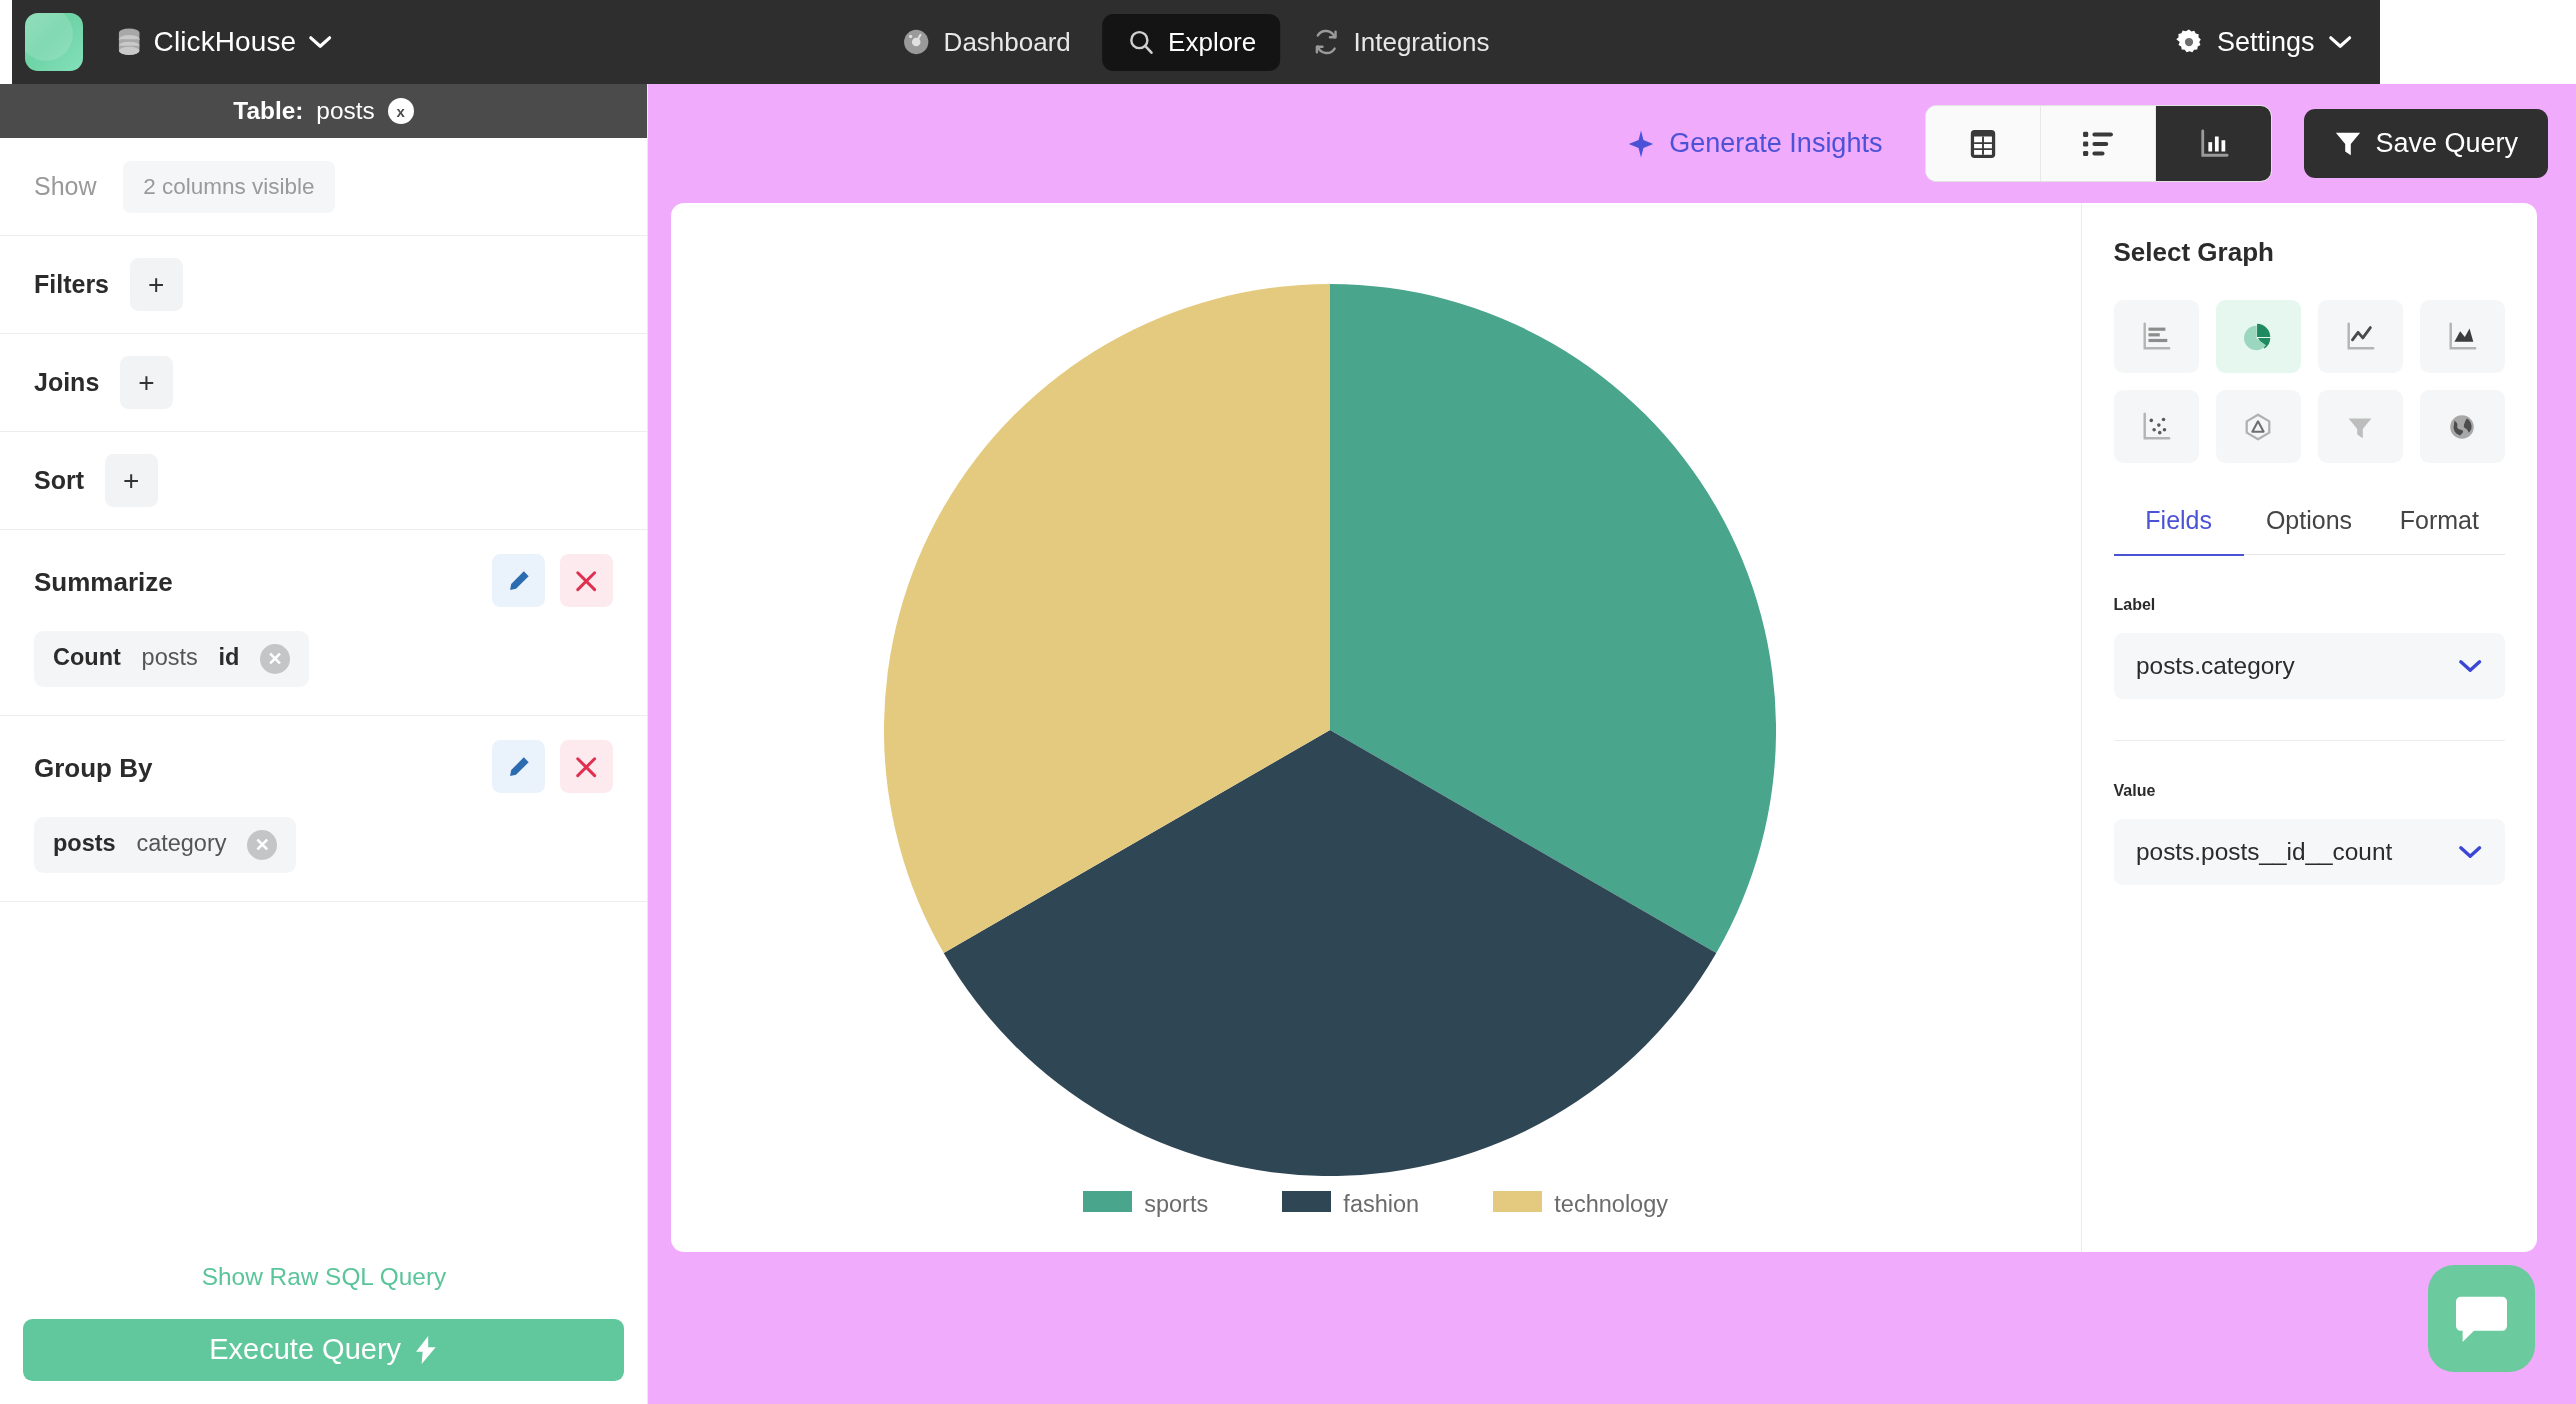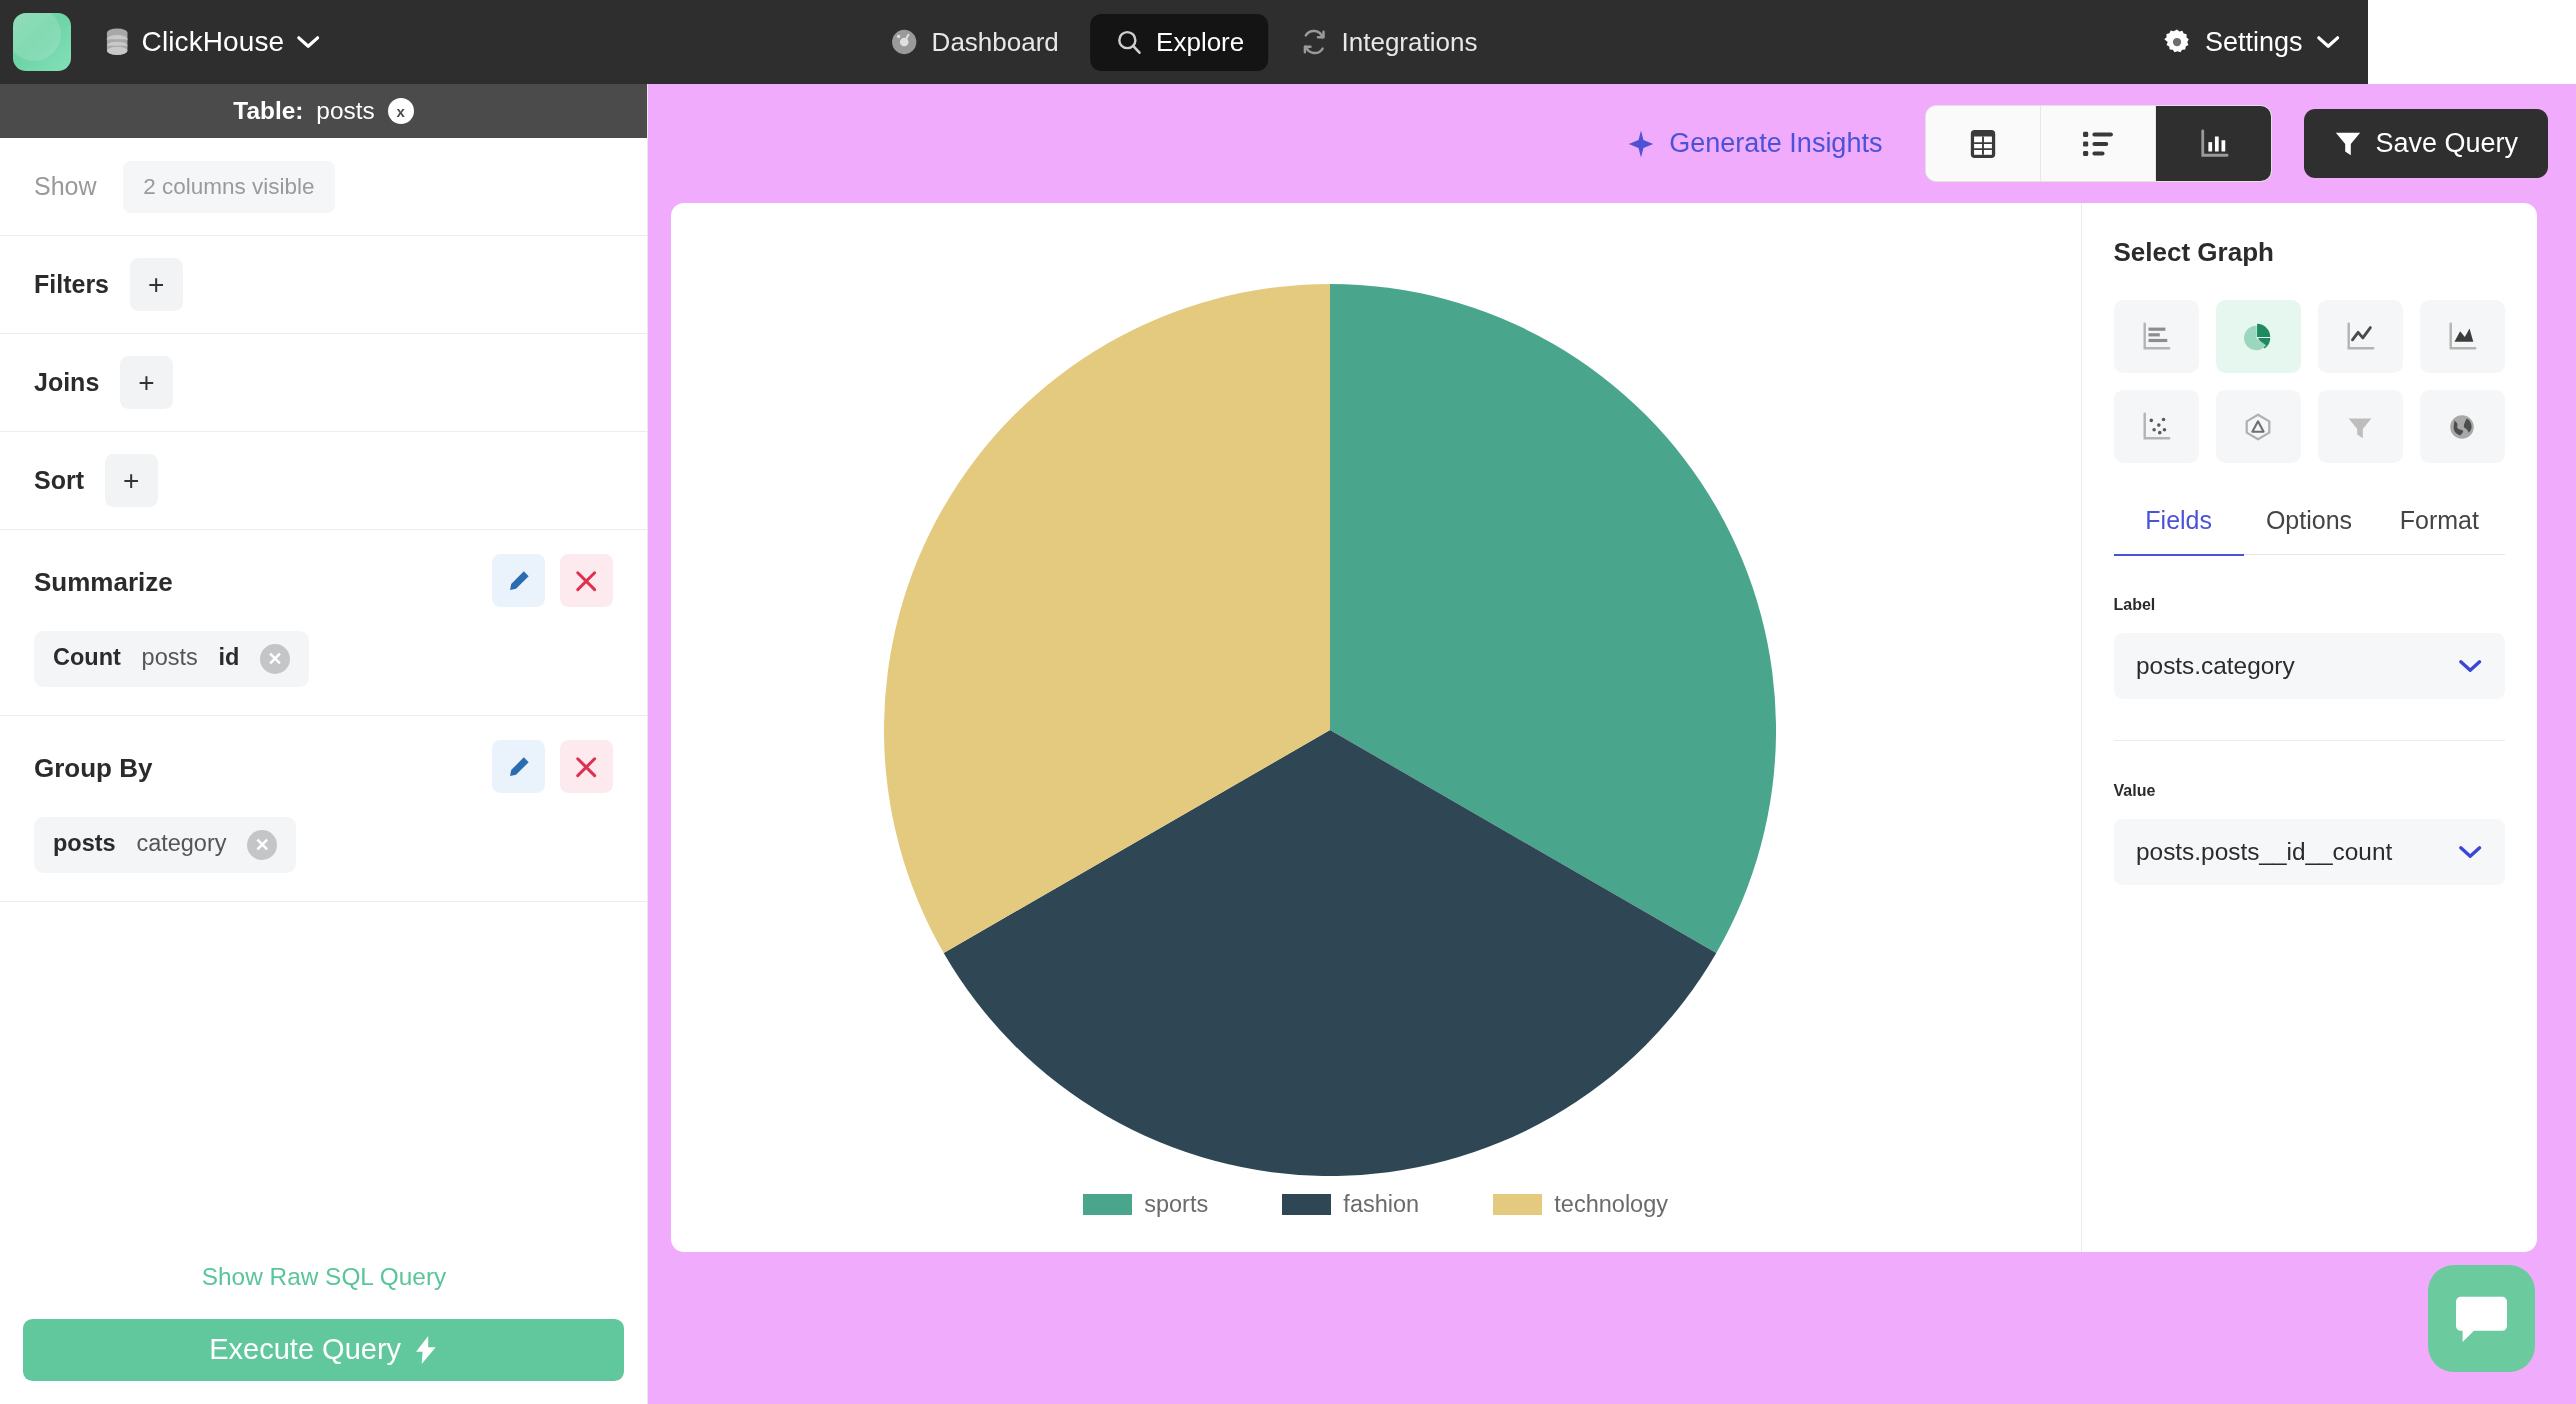--- a/index.html
+++ b/index.html
@@ -5,21 +5,21 @@
   * { box-sizing: border-box; margin: 0; padding: 0; }
   html, body {
     width: 2576px; height: 1404px;
     background: #ffffff;
     font-family: "Liberation Sans", sans-serif;
     overflow: hidden;
   }
 
   
   .topbar {
-    position: absolute; top: 0; left: 0; width: 2368px; height: 84px;
+    position: absolute; top: 0; left: 12px; width: 2368px; height: 84px;
     background: #2e2e2e; display: flex; align-items: center;
   }
   .brand-logo {
     position: absolute; left: 13px; top: 13px;
     width: 58px; height: 58px; border-radius: 13px;
     background: linear-gradient(135deg,#7fd9b0 0%,#6ed3a6 45%,#84e0ba 100%);
     overflow: hidden;
   }
   .brand-logo::after {
     content: ""; position: absolute; left: -5.6px; top: -5.6px;
@@ -155,21 +155,21 @@
     background: #ffffff; border-radius: 13px;
   }
   .chart-area {
     position: absolute; left: 0; top: 0; width: 1410px; height: 1049px;
   }
   .pie-wrap { position: absolute; left: 213px; top: 81px; width: 892px; height: 892px; }
   .legend {
     position: absolute; left: 0; bottom: 34px; width: 1410px;
     display: flex; align-items: center; justify-content: center; gap: 0;
   }
-  .legend-item { display: flex; align-items: center; gap: 12.2px; margin: 0 37px; }
+  .legend-item { display: flex; gap: 12.2px; margin: 0 37px; }
   .legend-swatch { width: 49px; height: 20.7px; }
   .legend-text { font-size: 23.5px; color: #6b6b6b; }
 
   
   .rpanel {
     position: absolute; right: 0; top: 0; width: 456px; height: 1049px;
     border-left: 0.9px solid #ececec; padding: 34px 32px;
   }
   .rp-title { font-size: 26px; font-weight: 700; color: #2b2b2b; }
   .graph-grid {

